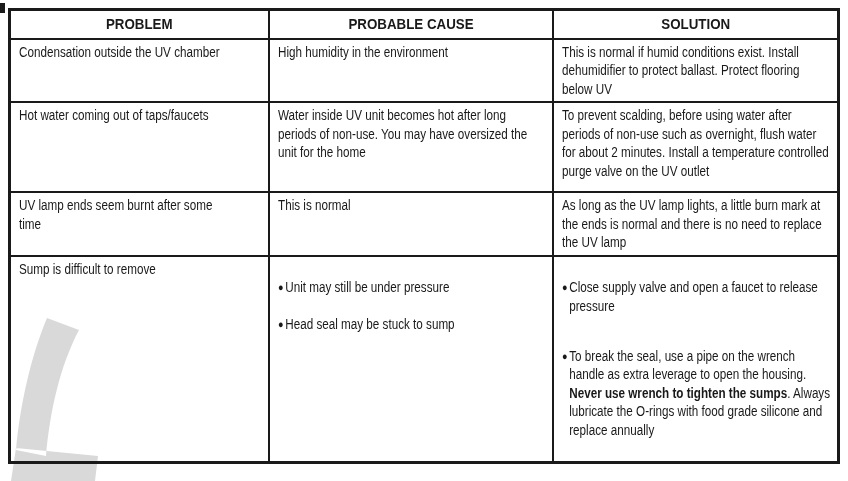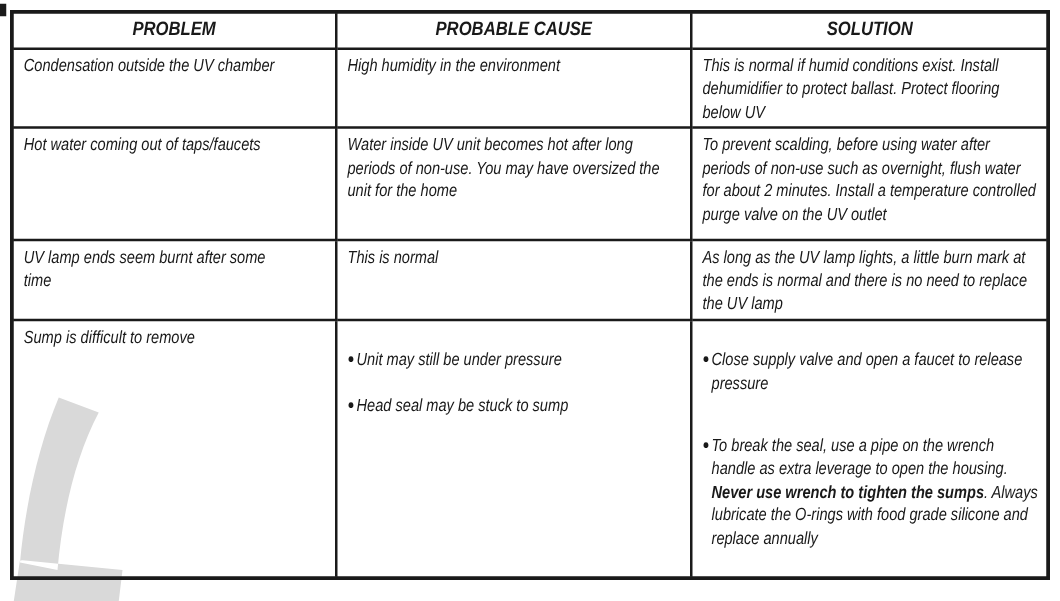--- a/index.html
+++ b/index.html
@@ -24,21 +24,20 @@
     border-collapse: collapse;
     table-layout: fixed;
     background: transparent;
   }
   .ts th, .ts td {
     border: 2px solid #1a1a1a;
     vertical-align: top;
     padding: 3px 6px 3px 8px;
     overflow: hidden;
     background: transparent;
-    font-style: italic;
   }
   .ts { border: 3px solid #1a1a1a; }
   .ts th {
     vertical-align: middle;
     text-align: center;
     padding: 2px 2px;
   }
   
   .cin {
     font-size: 14px;

